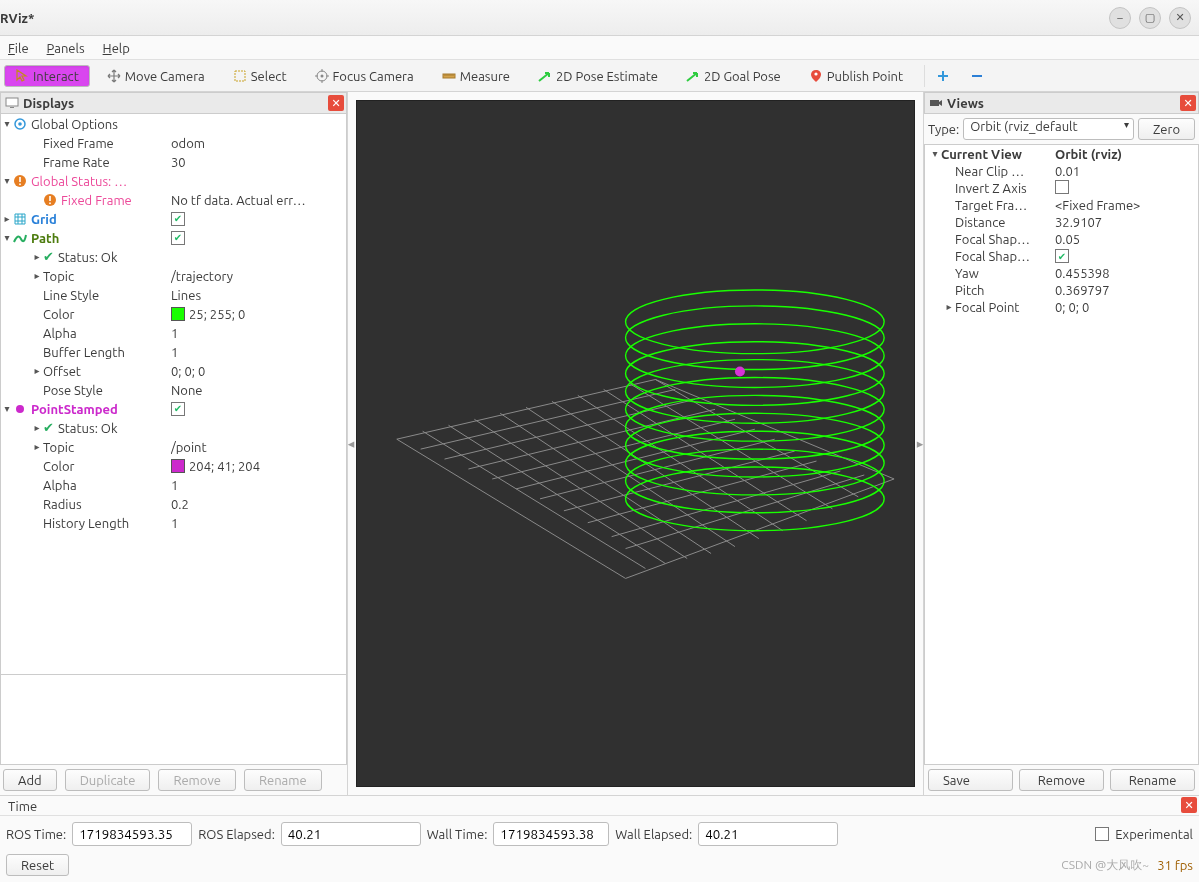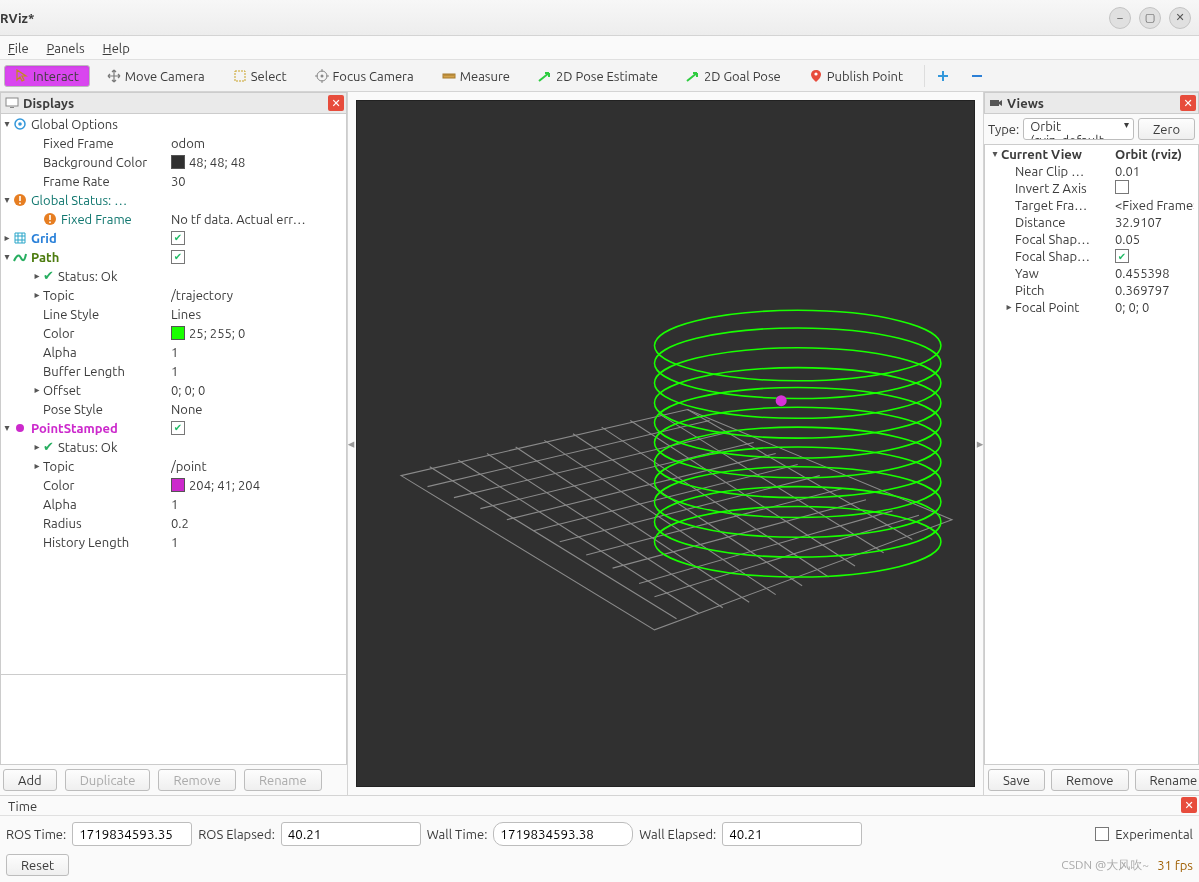--- a/index.html
+++ b/index.html
@@ -47,41 +47,41 @@
 
 
 .viewport-wrap { flex: 1; display: flex; flex-direction: column; position: relative; background: #fafafa; }
 .viewport { flex: 1; margin: 8px; background: #303030; border: 1px solid #222; position: relative; overflow: hidden; }
 .viewport svg { position: absolute; inset: 0; }
 .side-handle { position: absolute; top: 50%; width: 10px; height: 40px; transform: translateY(-50%); display: flex; align-items: center; justify-content: center; color: #999; cursor: pointer; }
 .side-handle.left { left: -2px; }
 .side-handle.right { right: -2px; }
 
 
-.views { width: 216px; border-left: 1px solid #d4d4d4; }
+.views { width: 276px; border-left: 1px solid #d4d4d4; }
 .views-type-row { display: flex; align-items: center; gap: 4px; padding: 4px; }
 .views-type-row .combo { flex: 1; height: 22px; border: 1px solid #bdbdbd; border-radius: 3px; background: #fff; display: flex; padding: 0 6px; position: relative; overflow: hidden; }
 .combo .caret { position: absolute; right: 4px; font-size: 10px; }
 .views-tree { flex: 1; overflow: auto; border: 1px solid #ccc; background: #fff; }
 .views-row { display: flex; padding: 1px 4px; height: 17px; align-items: center; }
 .views-row .c1 { flex: 0 0 126px; display: flex; align-items: center; white-space: nowrap; overflow: hidden; }
 .views-row .c2 { flex: 1; white-space: nowrap; overflow: hidden; }
 .views-btns { display: flex; gap: 6px; padding: 4px; }
 
 
 .timepanel { border-top: 1px solid #d4d4d4; background: #fafafa; }
 .time-hdr { height: 20px; display: flex; align-items: center; padding: 0 4px; border-bottom: 1px solid #e0e0e0; position: relative; }
 .time-hdr .close-x { position: absolute; right: 2px; top: 1px; width: 16px; height: 16px; background: #e74c3c; border-radius: 2px; color: #fff; font-size: 11px; display: flex; align-items: center; justify-content: center; cursor: pointer; }
 .time-row1 { display: flex; align-items: center; gap: 6px; padding: 6px; }
 .time-row1 .field { height: 24px; border: 1px solid #bdbdbd; border-radius: 3px; background: #fff; padding: 2px 6px; }
 .time-row1 .lbl { white-space: nowrap; }
 .time-row2 { display: flex; align-items: center; padding: 2px 6px 6px; justify-content: space-between;}
 .watermark { position: absolute; right: 50px; bottom: 8px; color: #aaa; font-size: 12px; pointer-events: none; }
 
-.orange { color: #0f766e; }
+.orange { color: #ec4899; }
 .blue { color: #2980d9; font-weight: bold; }
 .green-check { color: #27ae60; font-weight: bold; margin-right: 4px; }
 </style>
 </head>
 <body>
 
 <div class="titlebar">
   <span class="title">RViz*</span>
   <div class="winbtns">
     <div class="winbtn">–</div>
@@ -204,29 +204,20 @@
               </svg></span>
             <span>Global Options</span>
           </div>
           <div class="val"></div>
         </div>
       <div class="tree-row">
           <div class="lab" style="padding-left:42px">
             <span>Fixed Frame</span>
           </div>
           <div class="val">odom</div>
-        </div>
-      <div class="tree-row">
-          <div class="lab" style="padding-left:42px">
-            <span>Background Color</span>
-          </div>
-          <div class="val">
-            <span class="clrswatch" style="background:#303030"></span>
-            <span>48; 48; 48</span>
-          </div>
         </div>
       <div class="tree-row">
           <div class="lab" style="padding-left:42px">
             <span>Frame Rate</span>
           </div>
           <div class="val">30</div>
         </div>
 
       <div class="tree-row">
           <div class="lab">
@@ -530,21 +521,21 @@
         </svg></span>
     <span>Time</span>
     <span class="close-x">✕</span>
   </div>
   <div class="time-row1">
     <span class="lbl">ROS Time:</span>
     <input class="field" style="width: 120px;" value="1719834593.35">
     <span class="lbl">ROS Elapsed:</span>
     <input class="field" style="width: 140px;" value="40.21">
     <span class="lbl">Wall Time:</span>
-    <input class="field" style="width: 140px; border-radius: 10px;" value="1719834593.38">
+    <input class="field" style="width: 116px;" value="1719834593.38">
     <span class="lbl">Wall Elapsed:</span>
     <input class="field" style="width: 140px;" value="40.21">
     <div style="flex:1"></div>
     <span class="chk" style="width:14px;height:14px"></span>
     <span>Experimental</span>
   </div>
   <div class="time-row2">
     <div class="btn">Reset</div>
     <span style="color:#a16207">31 fps</span>
   </div>

